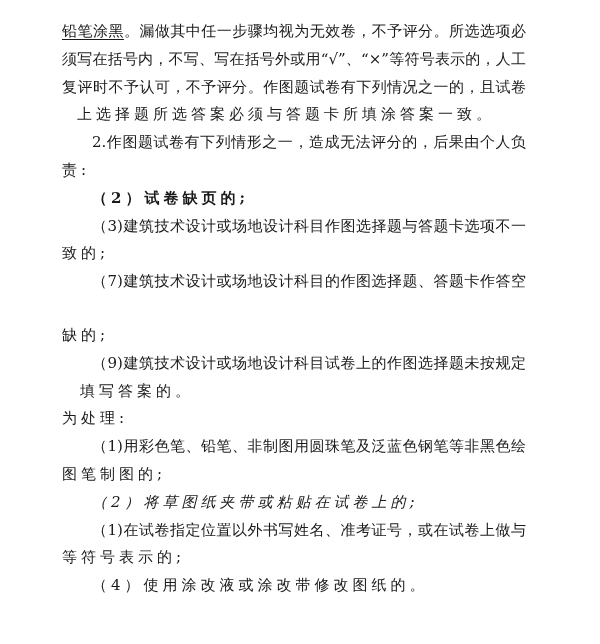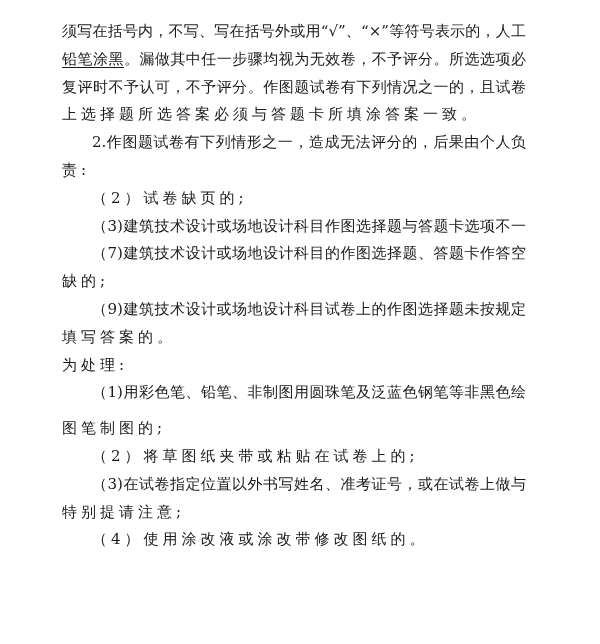--- a/index.html
+++ b/index.html
@@ -17,32 +17,33 @@
   }
   .line.last { text-align-last: left; }
   .line.indent { padding-left: 30px; }
   .ul { text-decoration: underline; text-underline-offset: 3px; }
   .line span { display: inline; }
 </style>
 </head>
 <body>
 
 <div class="page">
+  <div class="line" style="letter-spacing: 0px;"><span class="ul">铅笔涂黑</span><span>。漏做其中任一步骤均视为无效卷，不予评分。所选选项必</span></div>
   <div class="line" style="letter-spacing: 0px;"><span>须写在括号内，不写、写在括号外或用“√”、“×”等符号表示的，人工</span></div>
-  <div class="line" style="letter-spacing: 0px;"><span class="ul">铅笔涂黑</span><span>。漏做其中任一步骤均视为无效卷，不予评分。所选选项必</span></div>
   <div class="line" style="letter-spacing: 0px;"><span>复评时不予认可，不予评分。作图题试卷有下列情况之一的，且试卷</span></div>
-  <div class="line last" style="letter-spacing: 4px;"><span>上选择题所选答案必须与答题卡所填涂答案一致。</span></div>
+  <div class="line last" style="letter-spacing: 4px; margin-left: 15px;"><span>上选择题所选答案必须与答题卡所填涂答案一致。</span></div>
   <div class="line indent" style="letter-spacing: 0px;"><span>2.作图题试卷有下列情形之一，造成无法评分的，后果由个人负</span></div>
   <div class="line last" style="letter-spacing: 4px;"><span>责:</span></div>
-  <div class="line indent last" style="letter-spacing: 4px;"><span>（2）试卷缺页的;</span></div>
+  <div class="line indent last" style="letter-spacing: 4px; font-weight: bold;"><span>（2）试卷缺页的;</span></div>
   <div class="line indent" style="letter-spacing: 0px;"><span>（3)建筑技术设计或场地设计科目作图选择题与答题卡选项不一</span></div>
+  <div class="line last" style="letter-spacing: 4px;"><span>致的;</span></div>
   <div class="line indent" style="letter-spacing: 0px;"><span>（7)建筑技术设计或场地设计科目的作图选择题、答题卡作答空</span></div>
-  <div class="line last" style="letter-spacing: 4px;"><span>缺的;</span></div>
+  <div class="line last" style="letter-spacing: 4px; margin-top: 26px;"><span>缺的;</span></div>
   <div class="line indent" style="letter-spacing: 0px;"><span>（9)建筑技术设计或场地设计科目试卷上的作图选择题未按规定</span></div>
-  <div class="line last" style="letter-spacing: 4px;"><span>填写答案的。</span></div>
+  <div class="line last" style="letter-spacing: 4px; margin-left: 18px;"><span>填写答案的。</span></div>
   <div class="line last" style="letter-spacing: 4px;"><span>为处理:</span></div>
   <div class="line indent" style="letter-spacing: 0px;"><span>（1)用彩色笔、铅笔、非制图用圆珠笔及泛蓝色钢笔等非黑色绘</span></div>
-  <div class="line last" style="letter-spacing: 4px; margin-top: 8px;"><span>图笔制图的;</span></div>
-  <div class="line indent last" style="letter-spacing: 4px;"><span>（2）将草图纸夹带或粘贴在试卷上的;</span></div>
-  <div class="line indent" style="letter-spacing: 0px;"><span>（3)在试卷指定位置以外书写姓名、准考证号，或在试卷上做与</span></div>
-  <div class="line last" style="letter-spacing: 4px;"><span>特别提请注意;</span></div>
+  <div class="line last" style="letter-spacing: 4px;"><span>图笔制图的;</span></div>
+  <div class="line indent last" style="letter-spacing: 4px; font-style: italic;"><span>（2）将草图纸夹带或粘贴在试卷上的;</span></div>
+  <div class="line indent" style="letter-spacing: 0px;"><span>（1)在试卷指定位置以外书写姓名、准考证号，或在试卷上做与</span></div>
+  <div class="line last" style="letter-spacing: 4px;"><span>等符号表示的;</span></div>
   <div class="line indent last" style="letter-spacing: 4px;"><span>（4）使用涂改液或涂改带修改图纸的。</span></div>
 </div>
 
 </body></html>

